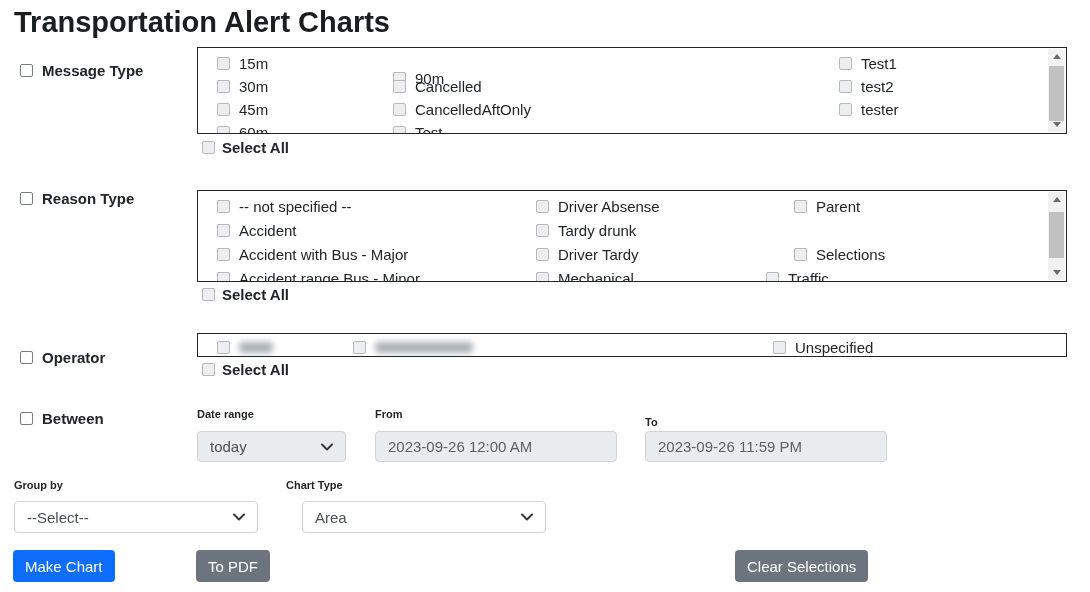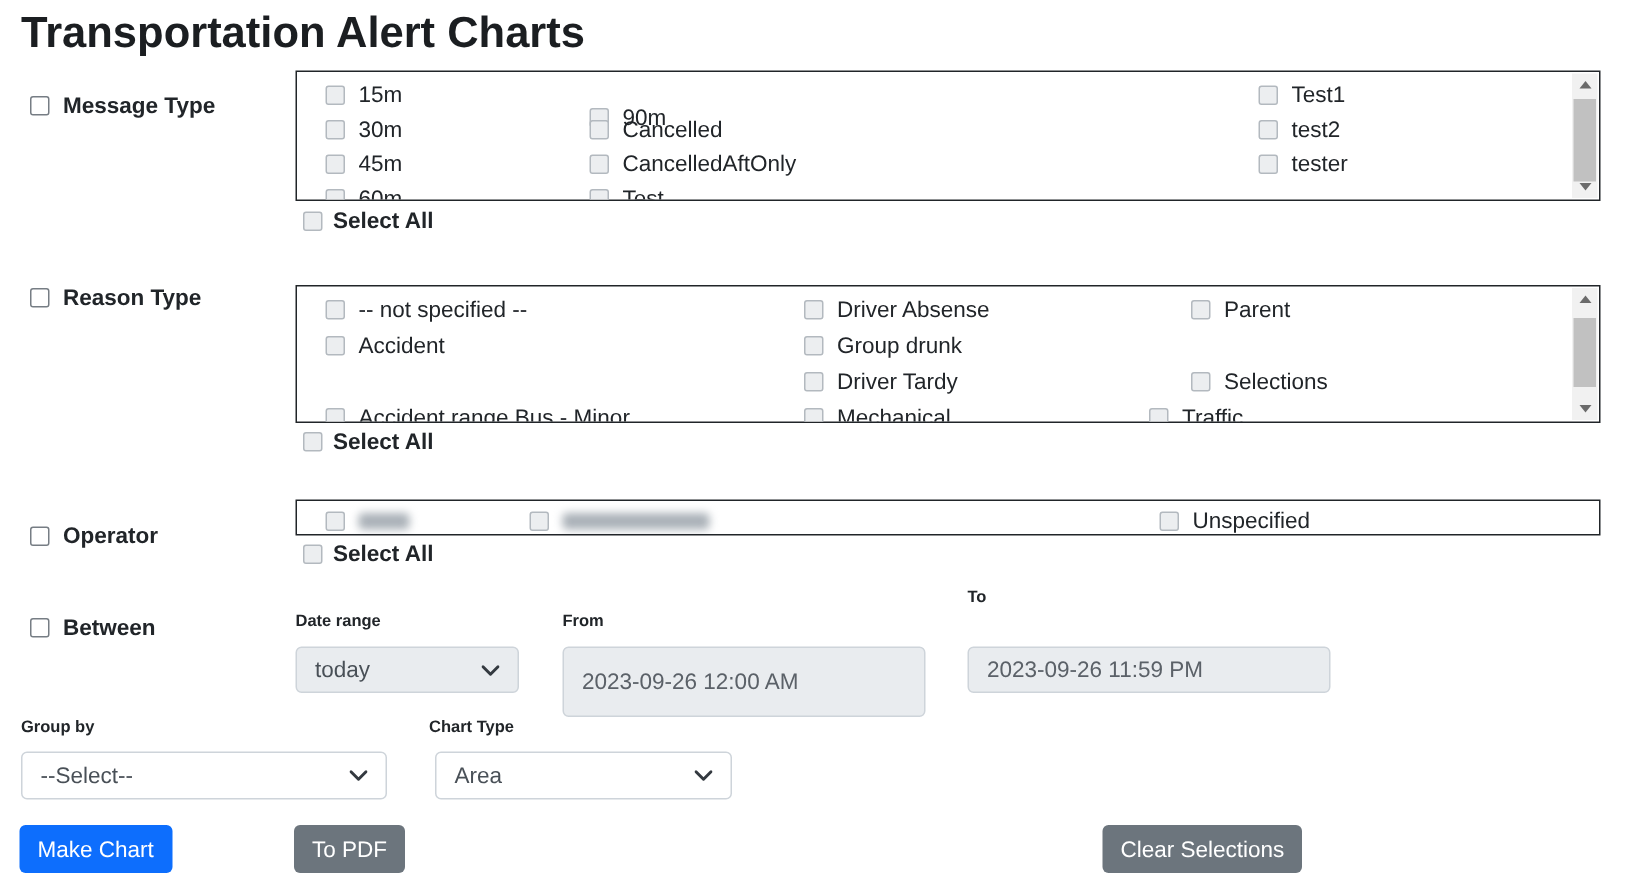--- a/index.html
+++ b/index.html
@@ -124,31 +124,35 @@
       </div>
   </div>
 <div class="opt" style="left: 19px; top: 5px;">
       <span class="cb"></span>
       <span class="opt-label">-- not specified --</span>
     </div>
     <div class="opt" style="left: 19px; top: 29px;">
       <span class="cb"></span>
       <span class="opt-label">Accident</span>
     </div>
+    <div class="opt" style="left: 19px; top: 53px;">
+      <span class="cb"></span>
+      <span class="opt-label">Accident with Bus - Major</span>
+    </div>
     <div class="opt" style="left: 19px; top: 77px;">
       <span class="cb"></span>
       <span class="opt-label">Accident range Bus - Minor</span>
     </div>
     <div class="opt" style="left: 338px; top: 5px;">
       <span class="cb"></span>
       <span class="opt-label">Driver Absense</span>
     </div>
     <div class="opt" style="left: 338px; top: 29px;">
       <span class="cb"></span>
-      <span class="opt-label">Group drunk</span>
+      <span class="opt-label">Tardy drunk</span>
     </div>
     <div class="opt" style="left: 338px; top: 53px;">
       <span class="cb"></span>
       <span class="opt-label">Driver Tardy</span>
     </div>
     <div class="opt" style="left: 338px; top: 77px;">
       <span class="cb"></span>
       <span class="opt-label">Mechanical</span>
     </div>
     <div class="opt" style="left: 596px; top: 5px;">
@@ -192,39 +196,39 @@
 
 <span class="abs ctl-label" style="left:197px;top:408px;">Date range</span>
 <div class="abs selectbox gray" style="left:197px;top:431px;width:149px;height:31px;">
   <span>today</span>
   <svg class="chev" width="12" height="8" viewBox="0 0 12 8">
       <path d="M1 1.5 L6 6.5 L11 1.5" fill="none" stroke="#343a40" stroke-width="2" stroke-linecap="round" stroke-linejoin="round"></path>
     </svg>
 </div>
 
 <span class="abs ctl-label" style="left:375px;top:408px;">From</span>
-<div class="abs textinput" style="left:375px;top:431px;width:242px;height:47px;">
+<div class="abs textinput" style="left:375px;top:431px;width:242px;height:31px;">
   <span>2023-09-26 12:00 AM</span>
 </div>
 
-<span class="abs ctl-label" style="left:645px;top:392px;">To</span>
+<span class="abs ctl-label" style="left:645px;top:416px;">To</span>
 <div class="abs textinput" style="left:645px;top:431px;width:242px;height:31px;">
   <span>2023-09-26 11:59 PM</span>
 </div>
 
 <span class="abs ctl-label" style="left:14px;top:479px;">Group by</span>
 <div class="abs selectbox" style="left:14px;top:501px;width:244px;height:32px;">
   <span>--Select--</span>
   <svg class="chev" width="12" height="8" viewBox="0 0 12 8">
       <path d="M1 1.5 L6 6.5 L11 1.5" fill="none" stroke="#343a40" stroke-width="2" stroke-linecap="round" stroke-linejoin="round"></path>
     </svg>
 </div>
 
 <span class="abs ctl-label" style="left:286px;top:479px;">Chart Type</span>
-<div class="abs selectbox" style="left:290px;top:501px;width:198px;height:32px;">
+<div class="abs selectbox" style="left:302px;top:501px;width:244px;height:32px;">
   <span>Area</span>
   <svg class="chev" width="12" height="8" viewBox="0 0 12 8">
       <path d="M1 1.5 L6 6.5 L11 1.5" fill="none" stroke="#343a40" stroke-width="2" stroke-linecap="round" stroke-linejoin="round"></path>
     </svg>
 </div>
 
 <button class="abs btn btn-primary" style="left:13px;top:550px;min-width:100px;">Make Chart</button>
 <button class="abs btn btn-secondary" style="left:196px;top:550px;min-width:65px;">To PDF</button>
 <button class="abs btn btn-secondary" style="left:735px;top:550px;min-width:124px;">Clear Selections</button>
 

